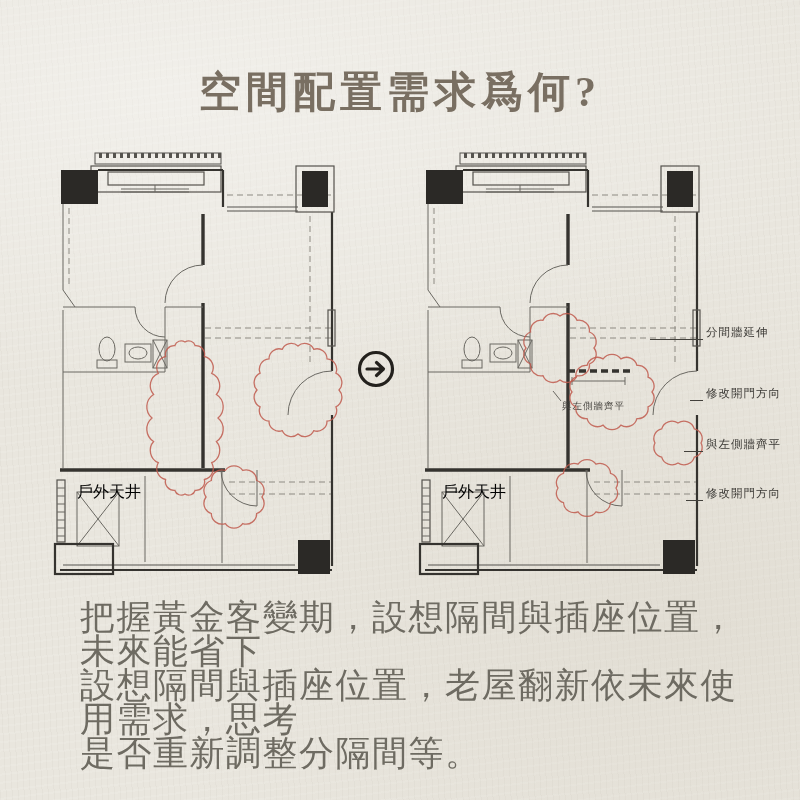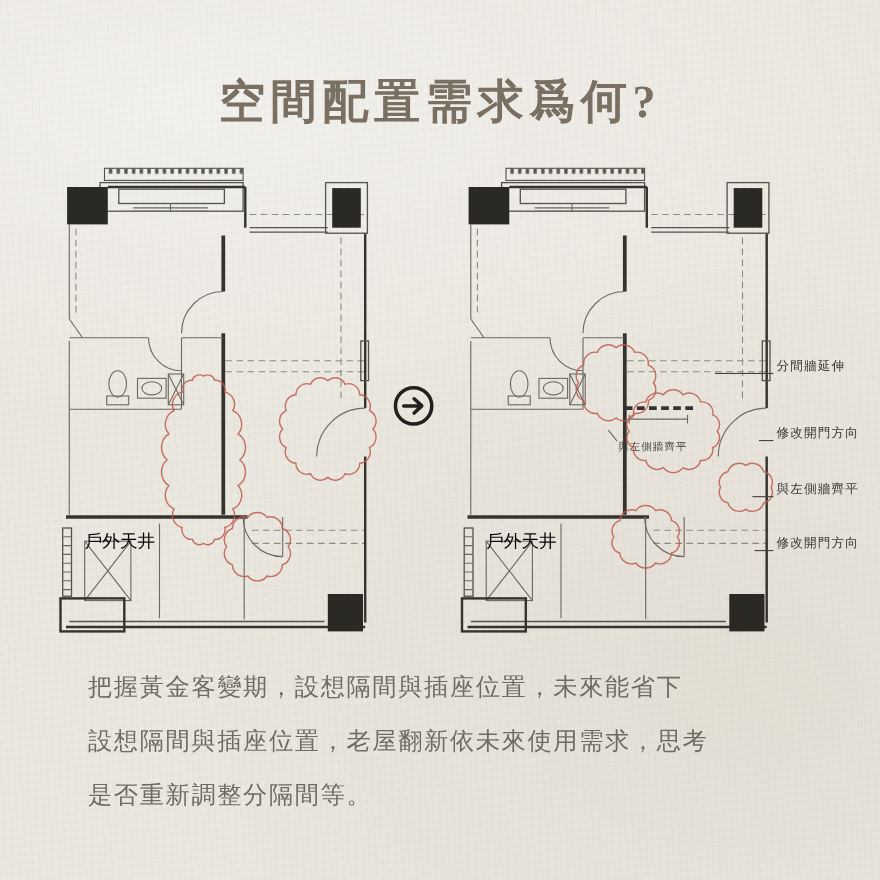--- a/index.html
+++ b/index.html
@@ -35,21 +35,21 @@
   .thin{stroke:#6a6862;stroke-width:1;fill:none;}
   .dash{stroke:var(--c-plan-light);stroke-width:1;fill:none;stroke-dasharray:6 4;}
   .col{fill:var(--c-column-fill);stroke:none;}
   .cloud path{stroke:var(--c-revision-cloud);stroke-width:1.3;fill:none;opacity:.85;}
   .plan text{font-family:"Liberation Sans","DejaVu Sans",sans-serif;font-size:10.5px;fill:#45433e;letter-spacing:1px;}
   .arrow{position:absolute;left:355px;top:348px;width:42px;height:42px;}
   .ann{position:absolute;display:flex;align-items:flex-end;height:18px;color:var(--c-annotation);}
   .ann .leader{height:1.2px;background:#43413c;flex:none;}
   .ann .lbl{font-size:11.5px;letter-spacing:1px;margin-left:3px;white-space:nowrap;}
   .bodytext{position:absolute;left:80px;top:600px;width:660px;color:var(--c-body-text);}
-  .bodytext p{margin:0;font-size:22px;line-height:49px;letter-spacing:1.5px;}
+  .bodytext p{margin:0;font-size:35px;line-height:34px;letter-spacing:1.5px;}
 </style>
 </head>
 <body>
 
 <div class="page">
 
   <svg width="0" height="0" style="position:absolute" aria-hidden="true">
     <defs>
       <pattern id="ticks" width="7" height="11" patternUnits="userSpaceOnUse">
         <rect x="2" y="3" width="3" height="5" fill="#55534e"></rect>

